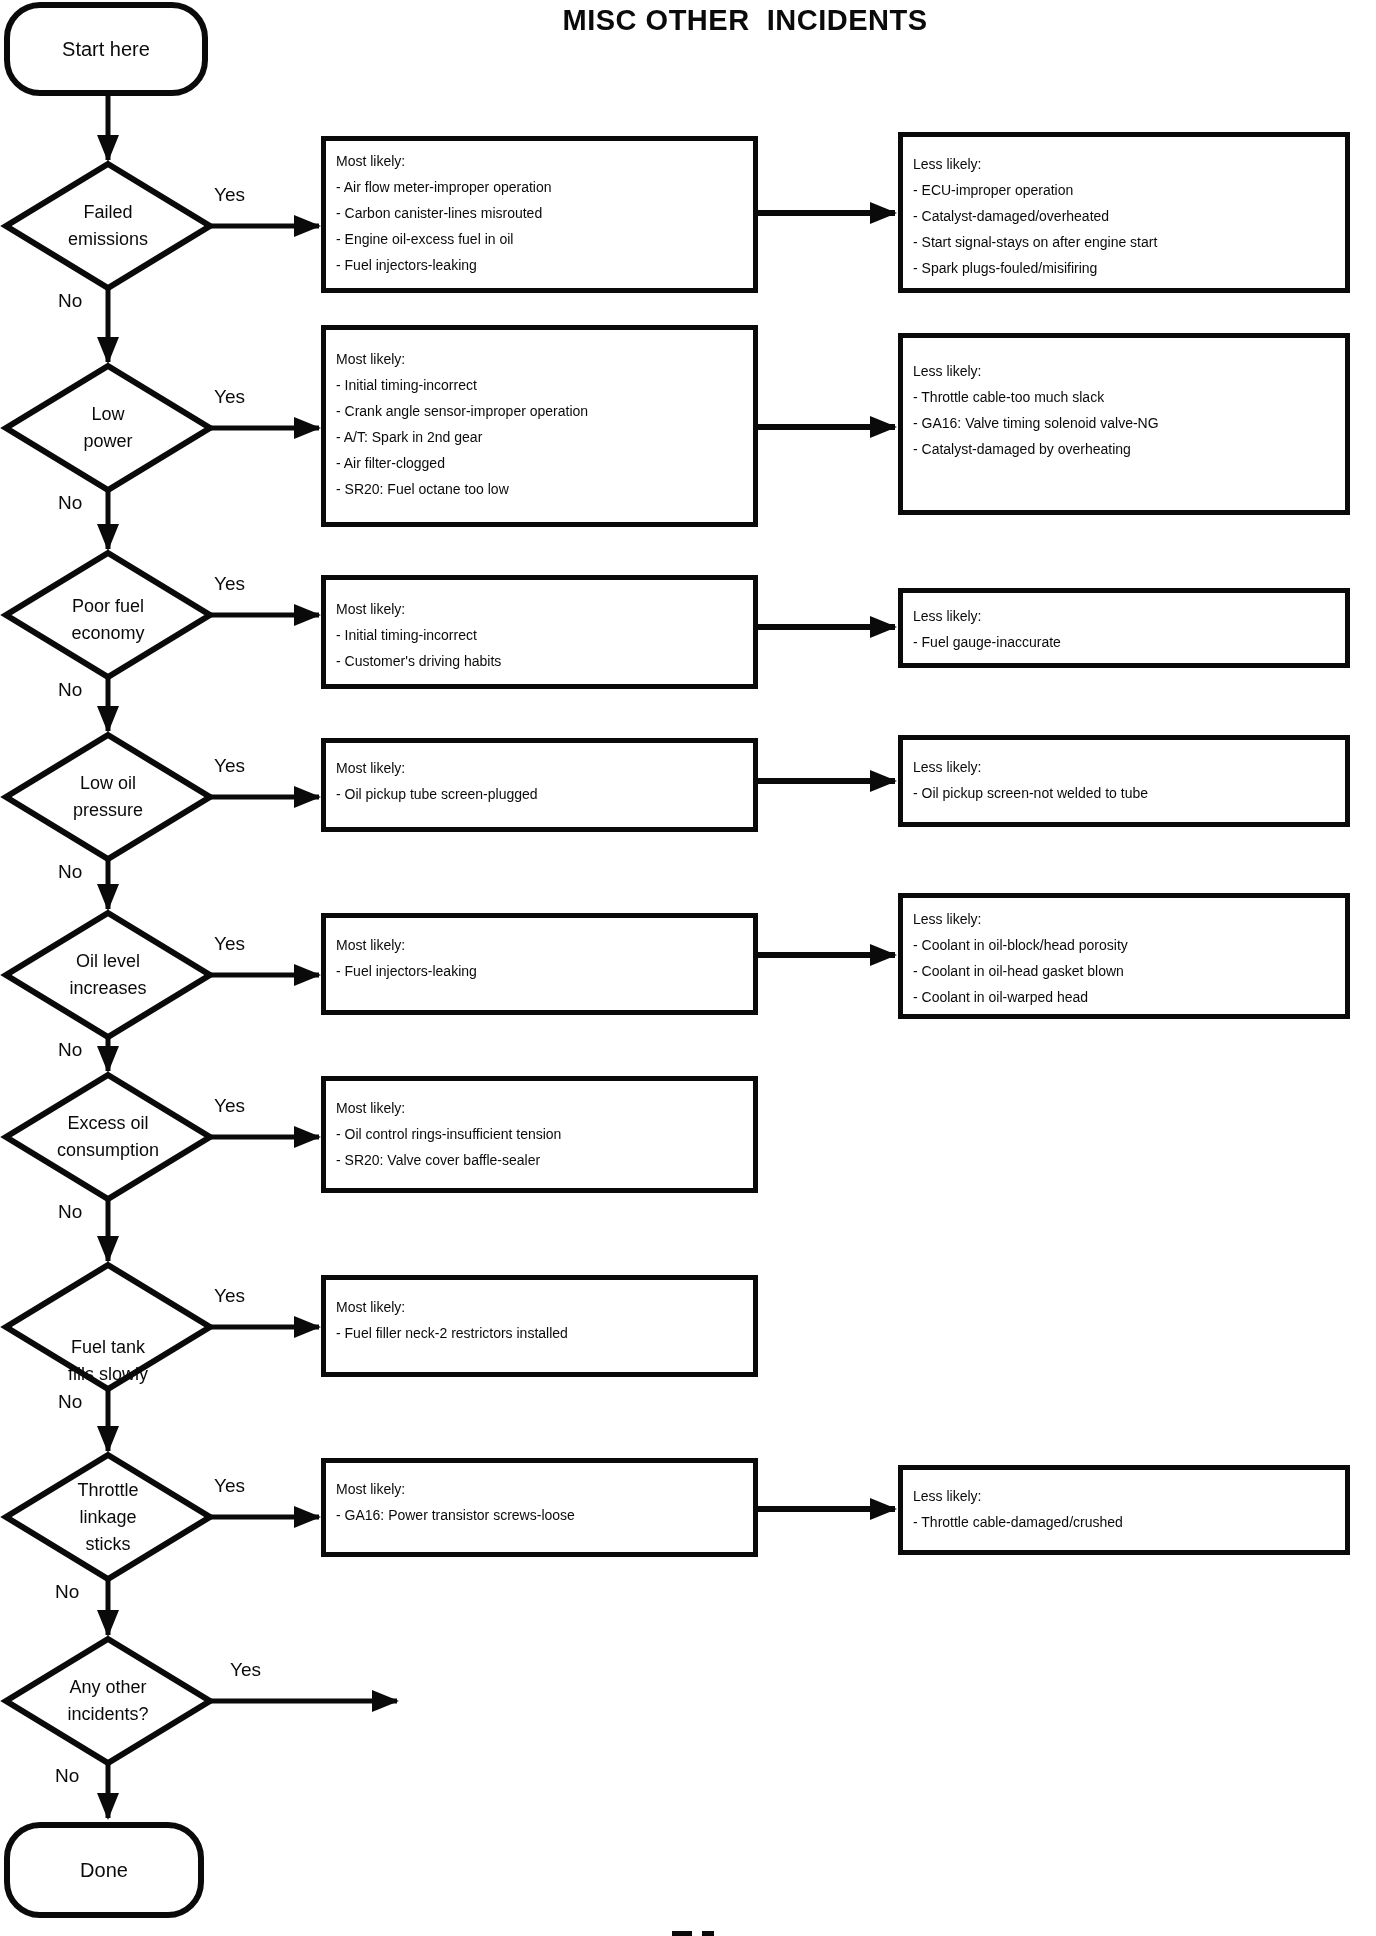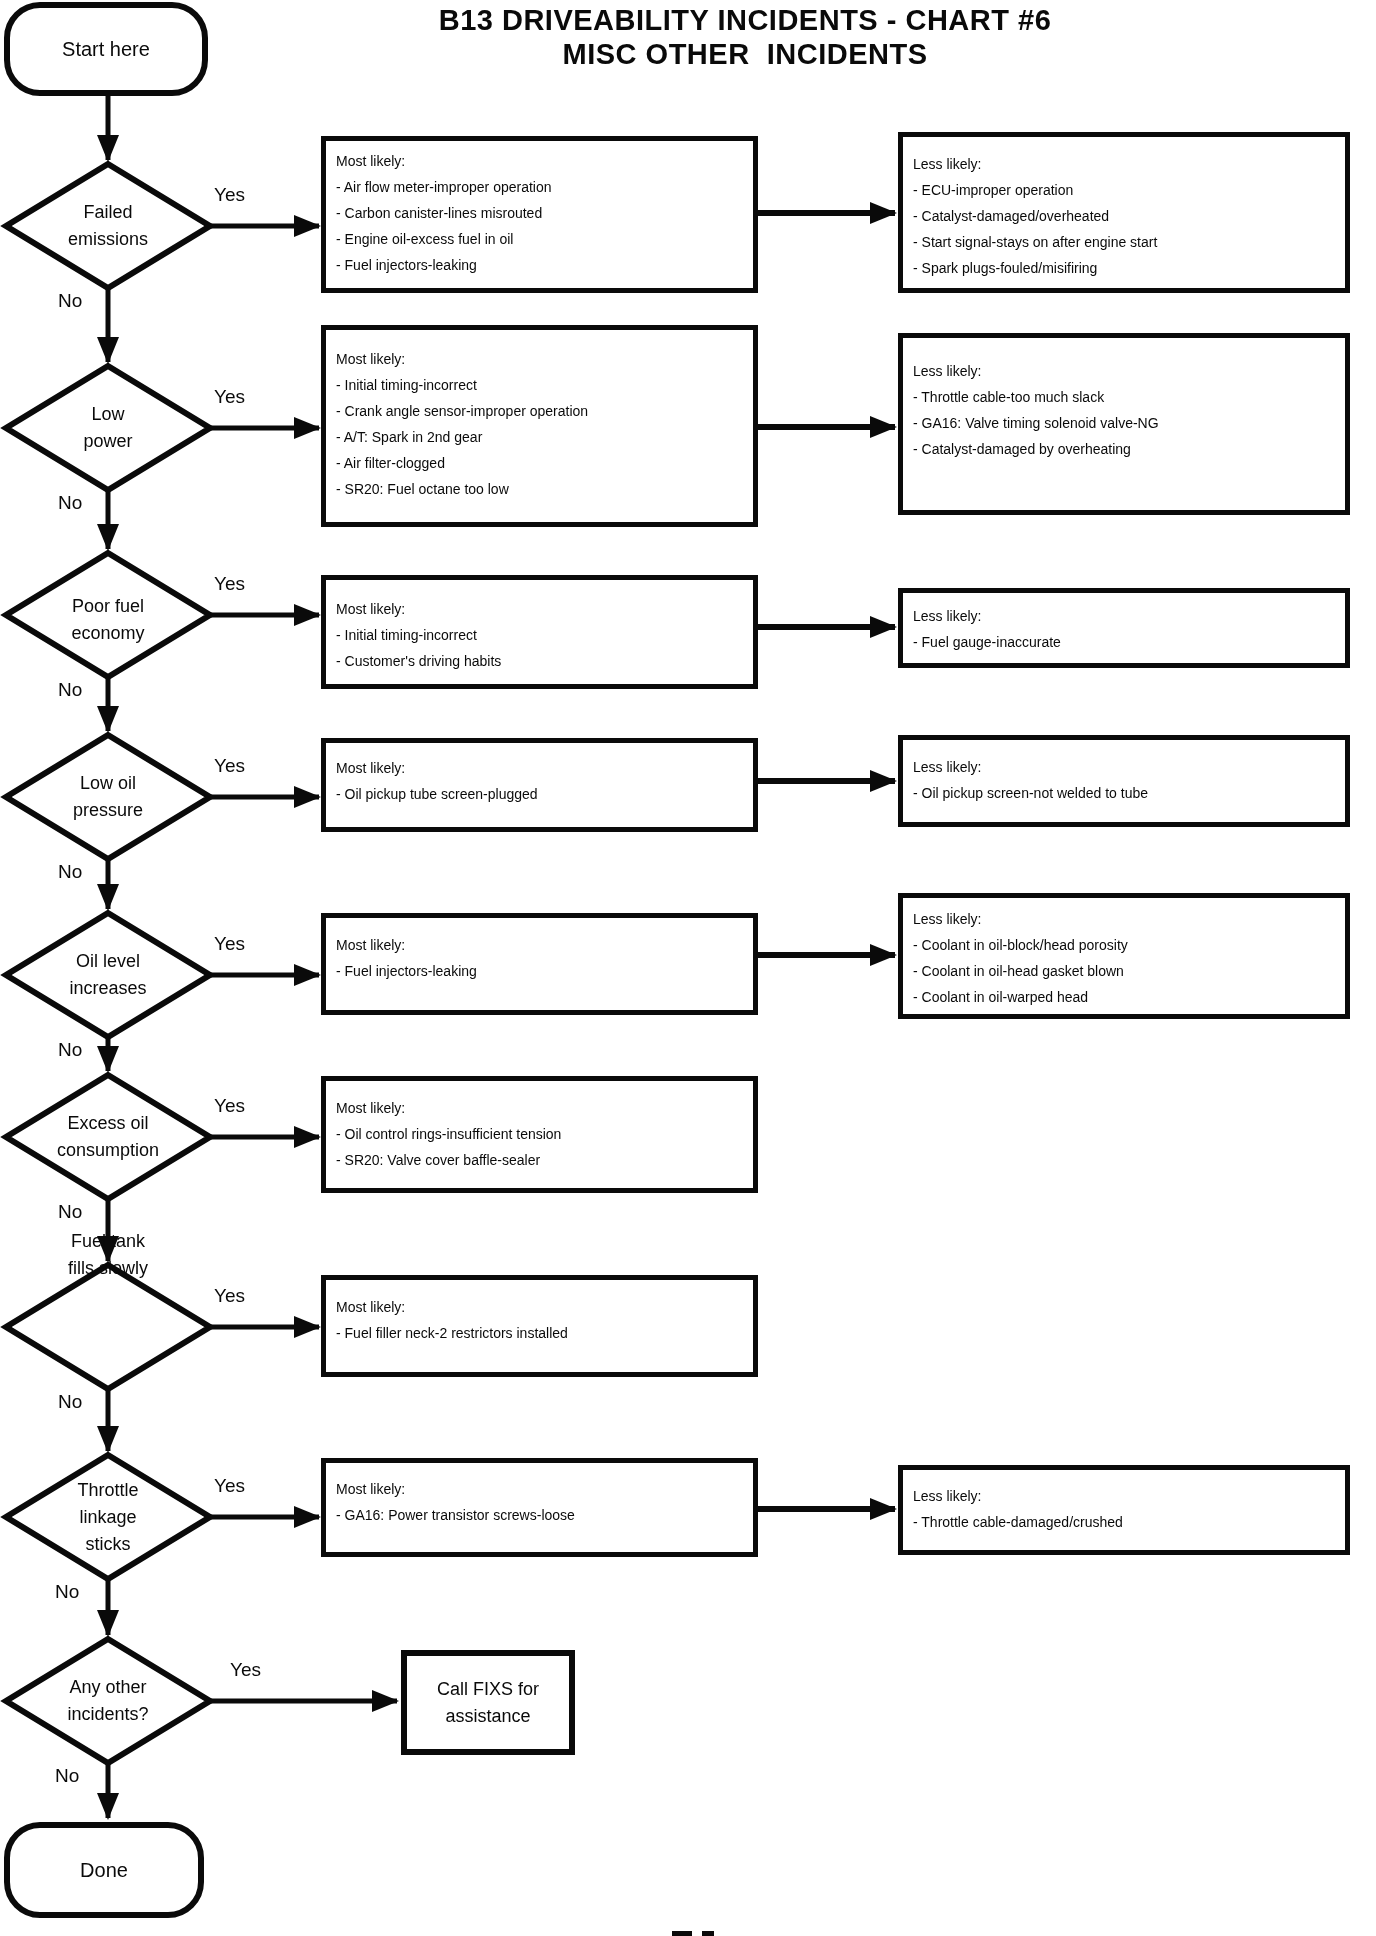--- a/index.html
+++ b/index.html
@@ -37,21 +37,20 @@
   .lbl{position:absolute;font-size:19px;}
   svg.layer{position:absolute;left:0;top:0;}
   .artifact{position:absolute;background:#0a0a0a;}
 </style>
 </head>
 <body>
 
 <div id="stage">
 
   <div class="title">
-    <div>B13 DRIVEABILITY INCIDENTS - CHART #6</div>
     <div>MISC OTHER  INCIDENTS</div>
   </div>
 
   <svg class="layer" width="1376" height="1936" viewBox="0 0 1376 1936">
     <defs>
       <marker id="ah" markerUnits="userSpaceOnUse" markerWidth="28" markerHeight="22" refX="25" refY="11" orient="auto">
         <path d="M0,0 L27,11 L0,22 Z" fill="#0a0a0a"></path>
       </marker>
     </defs>
 
@@ -115,21 +114,21 @@
       <div class="item">pressure</div>
     </div>
   <div class="dtext" style="top:933px">
       <div class="item">Oil level</div>
       <div class="item">increases</div>
     </div>
   <div class="dtext" style="top:1095px">
       <div class="item">Excess oil</div>
       <div class="item">consumption</div>
     </div>
-  <div class="dtext" style="top:1213px">
+  <div class="dtext" style="top:1319px">
       <div class="item">Fuel tank</div>
       <div class="item">fills slowly</div>
     </div>
   <div class="dtext" style="top:1475px">
       <div class="item">Throttle</div>
       <div class="item">linkage</div>
       <div class="item">sticks</div>
     </div>
   <div class="dtext" style="top:1659px">
       <div class="item">Any other</div>
@@ -251,24 +250,20 @@
         <div class="item">- Coolant in oil-warped head</div>
       </div>
   </div>
   <div class="box" style="left:898px;top:1465px;width:452px;height:90px;padding-top:13px">
     <div class="bt">Less likely:</div>
     <div>
         <div class="item">- Throttle cable-damaged/crushed</div>
       </div>
   </div>
 
-  <div class="callbox" style="left:401px;top:1650px;width:174px;height:105px">
-    <div>Call FIXS for</div>
-    <div>assistance</div>
-  </div>
 
   <div class="terminal" style="left:4px;top:1822px;width:200px;height:96px">
     <span>Done</span>
   </div>
 
   <div class="artifact" style="left:672px;top:1931px;width:20px;height:5px"></div>
   <div class="artifact" style="left:702px;top:1931px;width:12px;height:5px"></div>
 
 </div>
 

